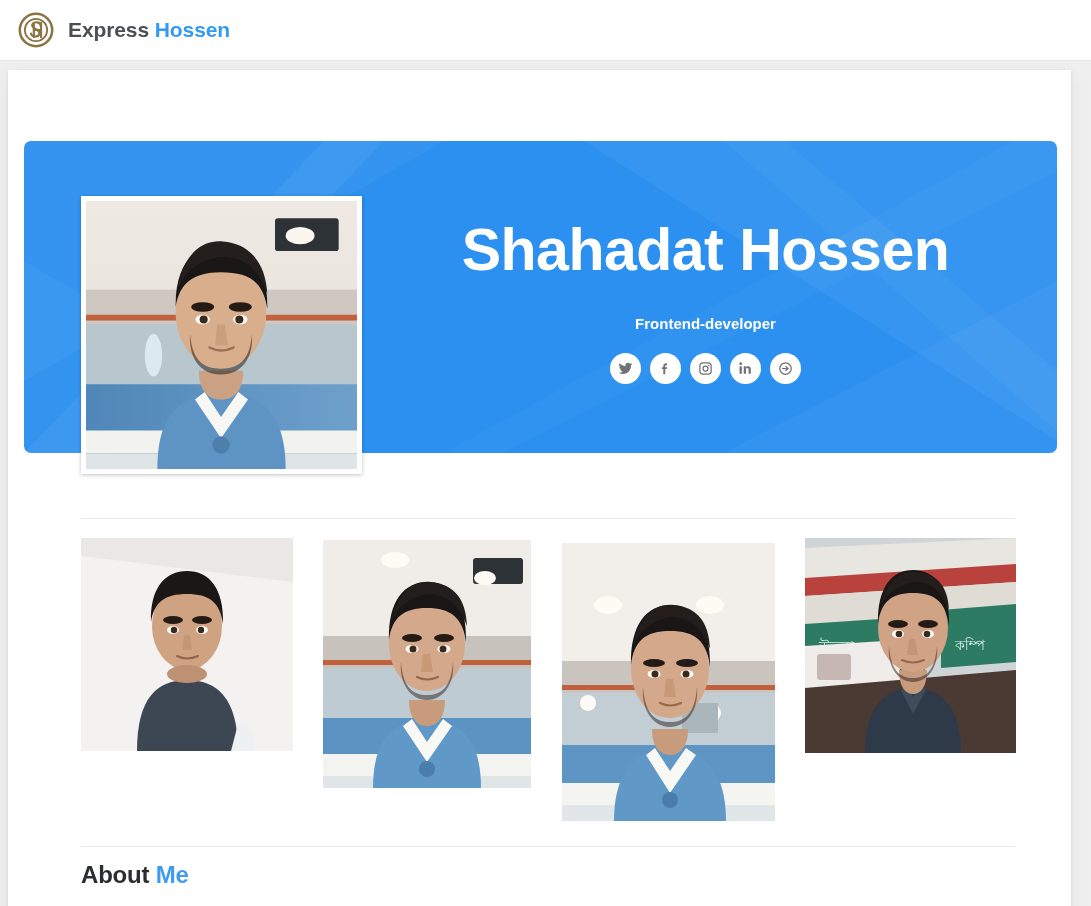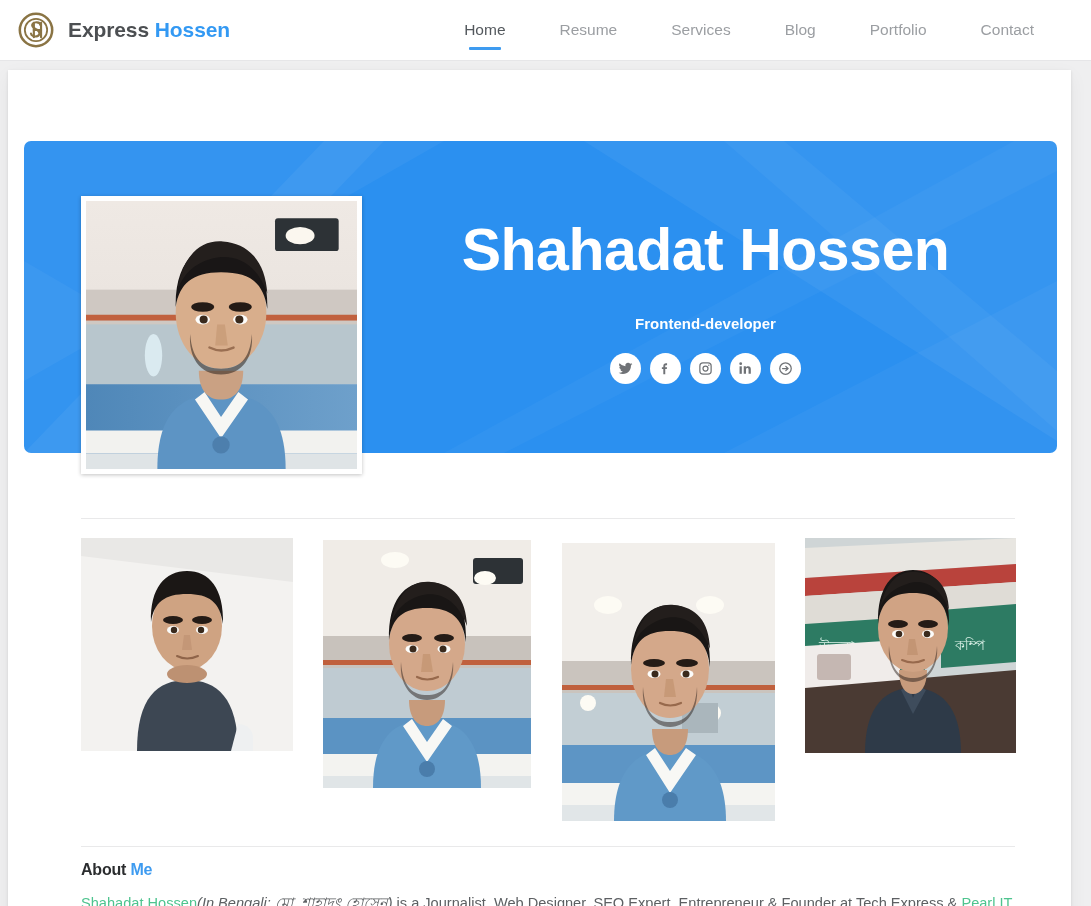--- a/index.html
+++ b/index.html
@@ -214,21 +214,21 @@
   .g4 { left: 724px; top: 0px;  width: 211px; height: 215px; }
 
   
   .about {
     position: absolute;
     left: 73px;
     top: 791px;
     width: 937px;
   }
   .about-heading {
-    font-size: 16px;
+    font-size: 24px;
     font-weight: 700;
     color: #2b2d2f;
     letter-spacing: -0.2px;
   }
   .about-heading .accent { color: #3e9bf0; }
 
   .about-body {
     margin-top: 13px;
     font-size: 14.6px;
     line-height: 23.3px;
@@ -253,28 +253,20 @@
         <path d="M44 30 L44 70" fill="none" stroke="#8a7444" stroke-width="6" stroke-linecap="round"></path>
         <path d="M64 30 L64 70" fill="none" stroke="#8a7444" stroke-width="6" stroke-linecap="round"></path>
         <path d="M44 50 L64 50" fill="none" stroke="#8a7444" stroke-width="6" stroke-linecap="round"></path>
       </svg>
     </span>
     <span class="brand-text"><span>Express</span>
       <span class="accent">Hossen</span>
     </span>
   </div>
 
-  <nav class="nav-menu">
-    <div class="nav-item active">Home</div>
-    <div class="nav-item">Resume</div>
-    <div class="nav-item">Services</div>
-    <div class="nav-item">Blog</div>
-    <div class="nav-item">Portfolio</div>
-    <div class="nav-item">Contact</div>
-  </nav>
 </div>
 
 <div class="page">
   <div class="sheet">
 
     <div class="hero">
       <svg class="hero-rays" viewBox="0 0 1033 312" preserveAspectRatio="none">
         <polygon points="0,0 420,0 0,240" fill="#ffffff" opacity="0.045"></polygon>
         <polygon points="1033,0 560,0 1033,300" fill="#ffffff" opacity="0.05"></polygon>
         <polygon points="0,312 330,312 0,120" fill="#ffffff" opacity="0.04"></polygon>

